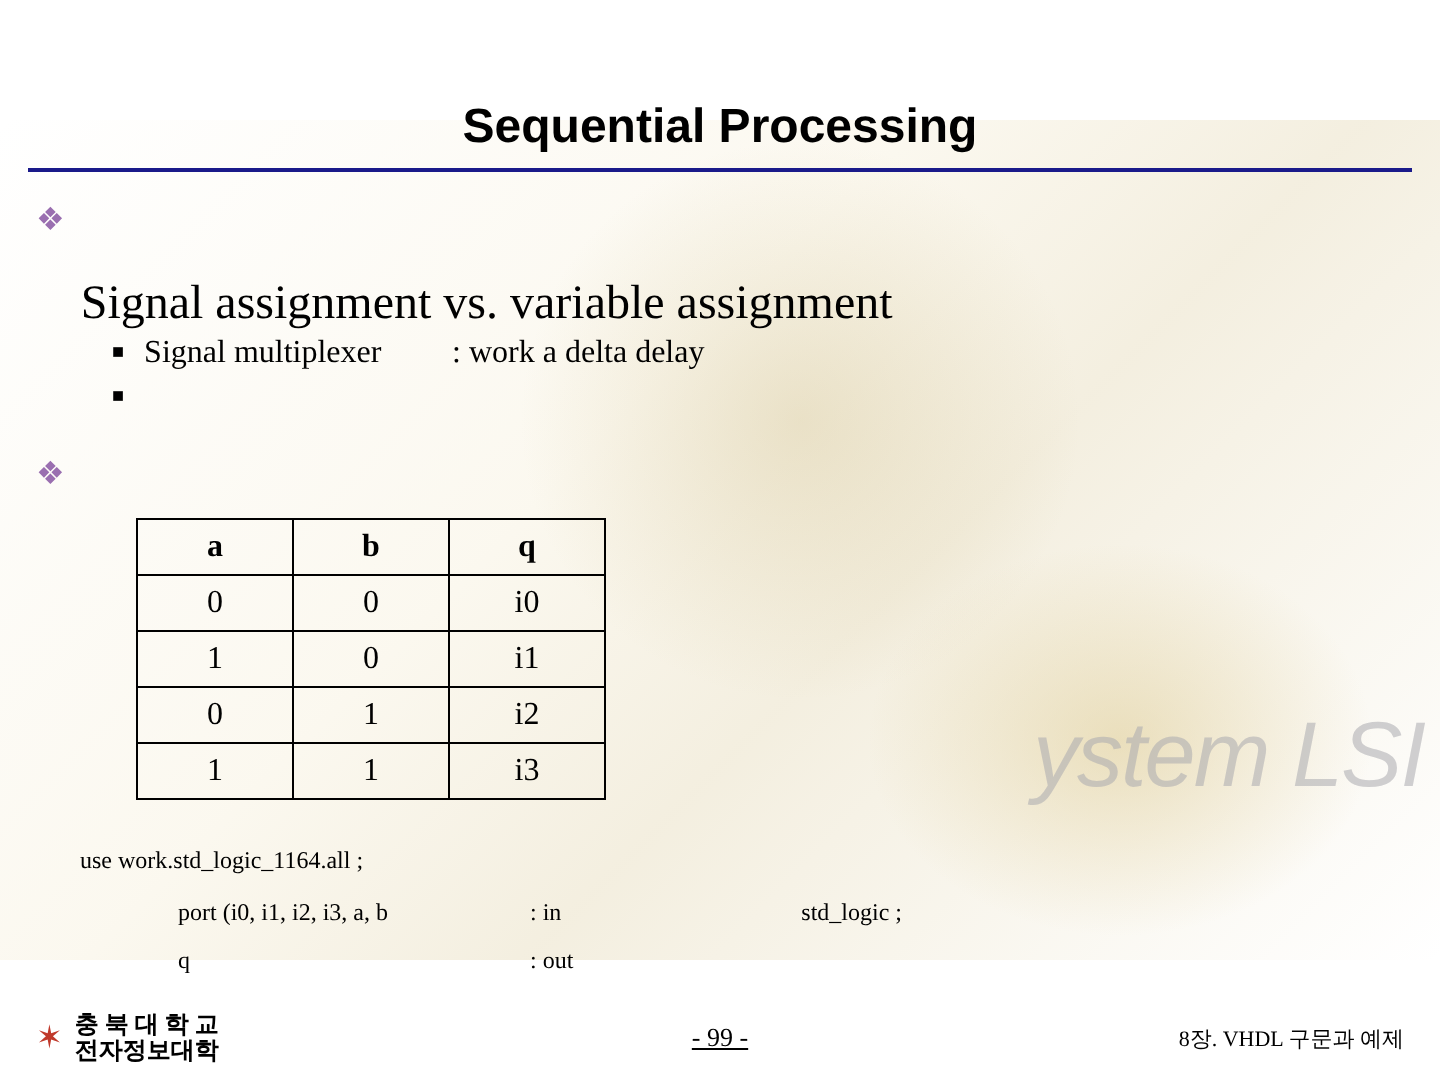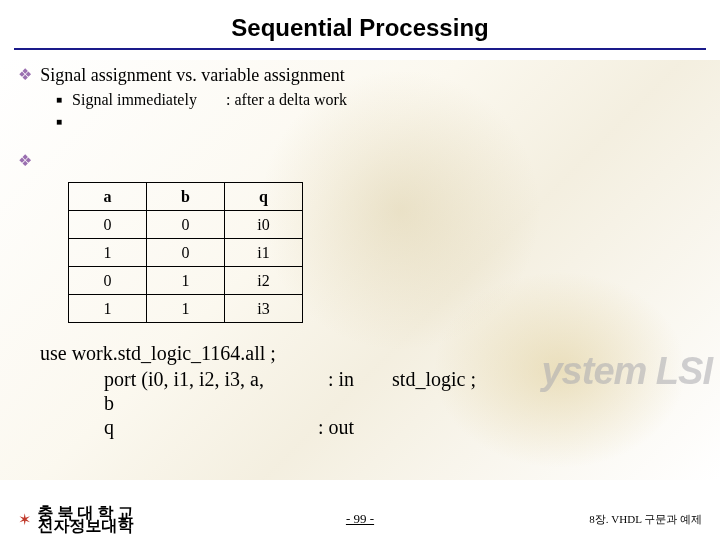--- a/index.html
+++ b/index.html
@@ -21,35 +21,36 @@
       radial-gradient(ellipse 180px 140px at 560px 310px, rgba(220,200,140,0.5), transparent 70%),
       radial-gradient(ellipse 200px 200px at 400px 150px, rgba(200,180,120,0.3), transparent 70%),
       linear-gradient(135deg, transparent 0%, rgba(230,210,150,0.15) 40%, rgba(210,190,130,0.25) 60%, transparent 100%);
     z-index: 0;
   }
   .watermark {
     position: absolute;
     right: 8px;
     top: 350px;
     font-family: Arial, sans-serif;
-    font-size: 38px;
-    font-weight: bold;
+    font-size: 46px;
+    font-weight: normal;
     font-style: italic;
     color: rgba(170,170,175,0.55);
     z-index: 0;
     letter-spacing: -1px;
   }
   .title {
     text-align: center;
     font-family: Arial, sans-serif;
     font-size: 24px;
     padding-top: 14px;
     padding-bottom: 6px;
     position: relative;
     z-index: 2;
+    margin-top: 36px;
   }
   .title-rule {
     border: none;
     border-top: 2px solid #1a1a8a;
     margin: 0 14px 14px 14px;
     position: relative;
     z-index: 2;
   }
   .content {
     position: relative;
@@ -61,22 +62,23 @@
     align-items: flex-start;
     margin-bottom: 4px;
   }
   .diamond {
     color: #9a6fb0;
     font-size: 16px;
     margin-right: 8px;
     line-height: 22px;
   }
   .bullet-text {
-    font-size: 18px;
+    font-size: 24px;
     line-height: 22px;
+    margin-top: 41px;
   }
   .sub-bullets {
     margin-left: 38px;
     margin-top: 4px;
     margin-bottom: 18px;
   }
   .sub-row {
     display: flex;
     align-items: flex-start;
     margin-bottom: 2px;
@@ -100,34 +102,34 @@
     width: 78px;
     height: 28px;
     text-align: center;
     font-size: 16px;
     font-weight: normal;
     background: rgba(255,255,255,0.0);
   }
   table.truth th { font-weight: bold; }
   .code-area {
     margin-left: 22px;
-    font-size: 20px;
+    font-size: 12px;
     line-height: 24px;
   }
   .code-line1 { margin-bottom: 2px; }
   .code-indent1 { margin-left: 32px; }
   .port-grid {
     display: grid;
     grid-template-columns: 170px 60px 120px;
-    column-gap: 20px;
-    margin-left: 32px;
+    column-gap: 6px;
+    margin-left: 17px;
   }
   .port-grid .c1 { text-align: left; }
-  .port-grid .c2 { text-align: right; }
-  .port-grid .c3 { text-align: center; }
+  .port-grid .c2 { text-align: left; }
+  .port-grid .c3 { text-align: right; }
   .port-q { text-align: center; padding-right: 40px; }
   .footer {
     position: absolute;
     bottom: 8px;
     left: 0;
     width: 720px;
     display: flex;
     align-items: center;
     justify-content: space-between;
     padding: 0 18px;
@@ -138,21 +140,21 @@
     display: flex;
     align-items: center;
     gap: 6px;
   }
   .logo-star {
     color: #c0392b;
     font-size: 16px;
   }
   .footer-left-text {
     font-weight: bold;
-    font-size: 16px;
+    font-size: 12px;
     line-height: 13px;
   }
   .footer-center {
     position: absolute;
     left: 50%;
     transform: translateX(-50%);
     text-decoration: underline;
   }
   .footer-right { font-size: 11px; }
 </style>
@@ -168,22 +170,22 @@
 <div class="content">
 
   <div class="bullet-row">
     <span class="diamond">❖</span>
     <span class="bullet-text">Signal assignment vs. variable assignment</span>
   </div>
   <div class="sub-bullets">
     <div class="sub-row">
       <span class="square">■</span>
       <span class="sub-text">
-        <span class="sub-label">Signal immediately</span>
-        <span>: after a delta work</span>
+        <span class="sub-label">Signal multiplexer</span>
+        <span>: work a delta delay</span>
       </span>
     </div>
     <div class="sub-row">
       <span class="square">■</span>
     </div>
   </div>
 
   <div class="bullet-row">
     <span class="diamond">❖</span>
   </div>

